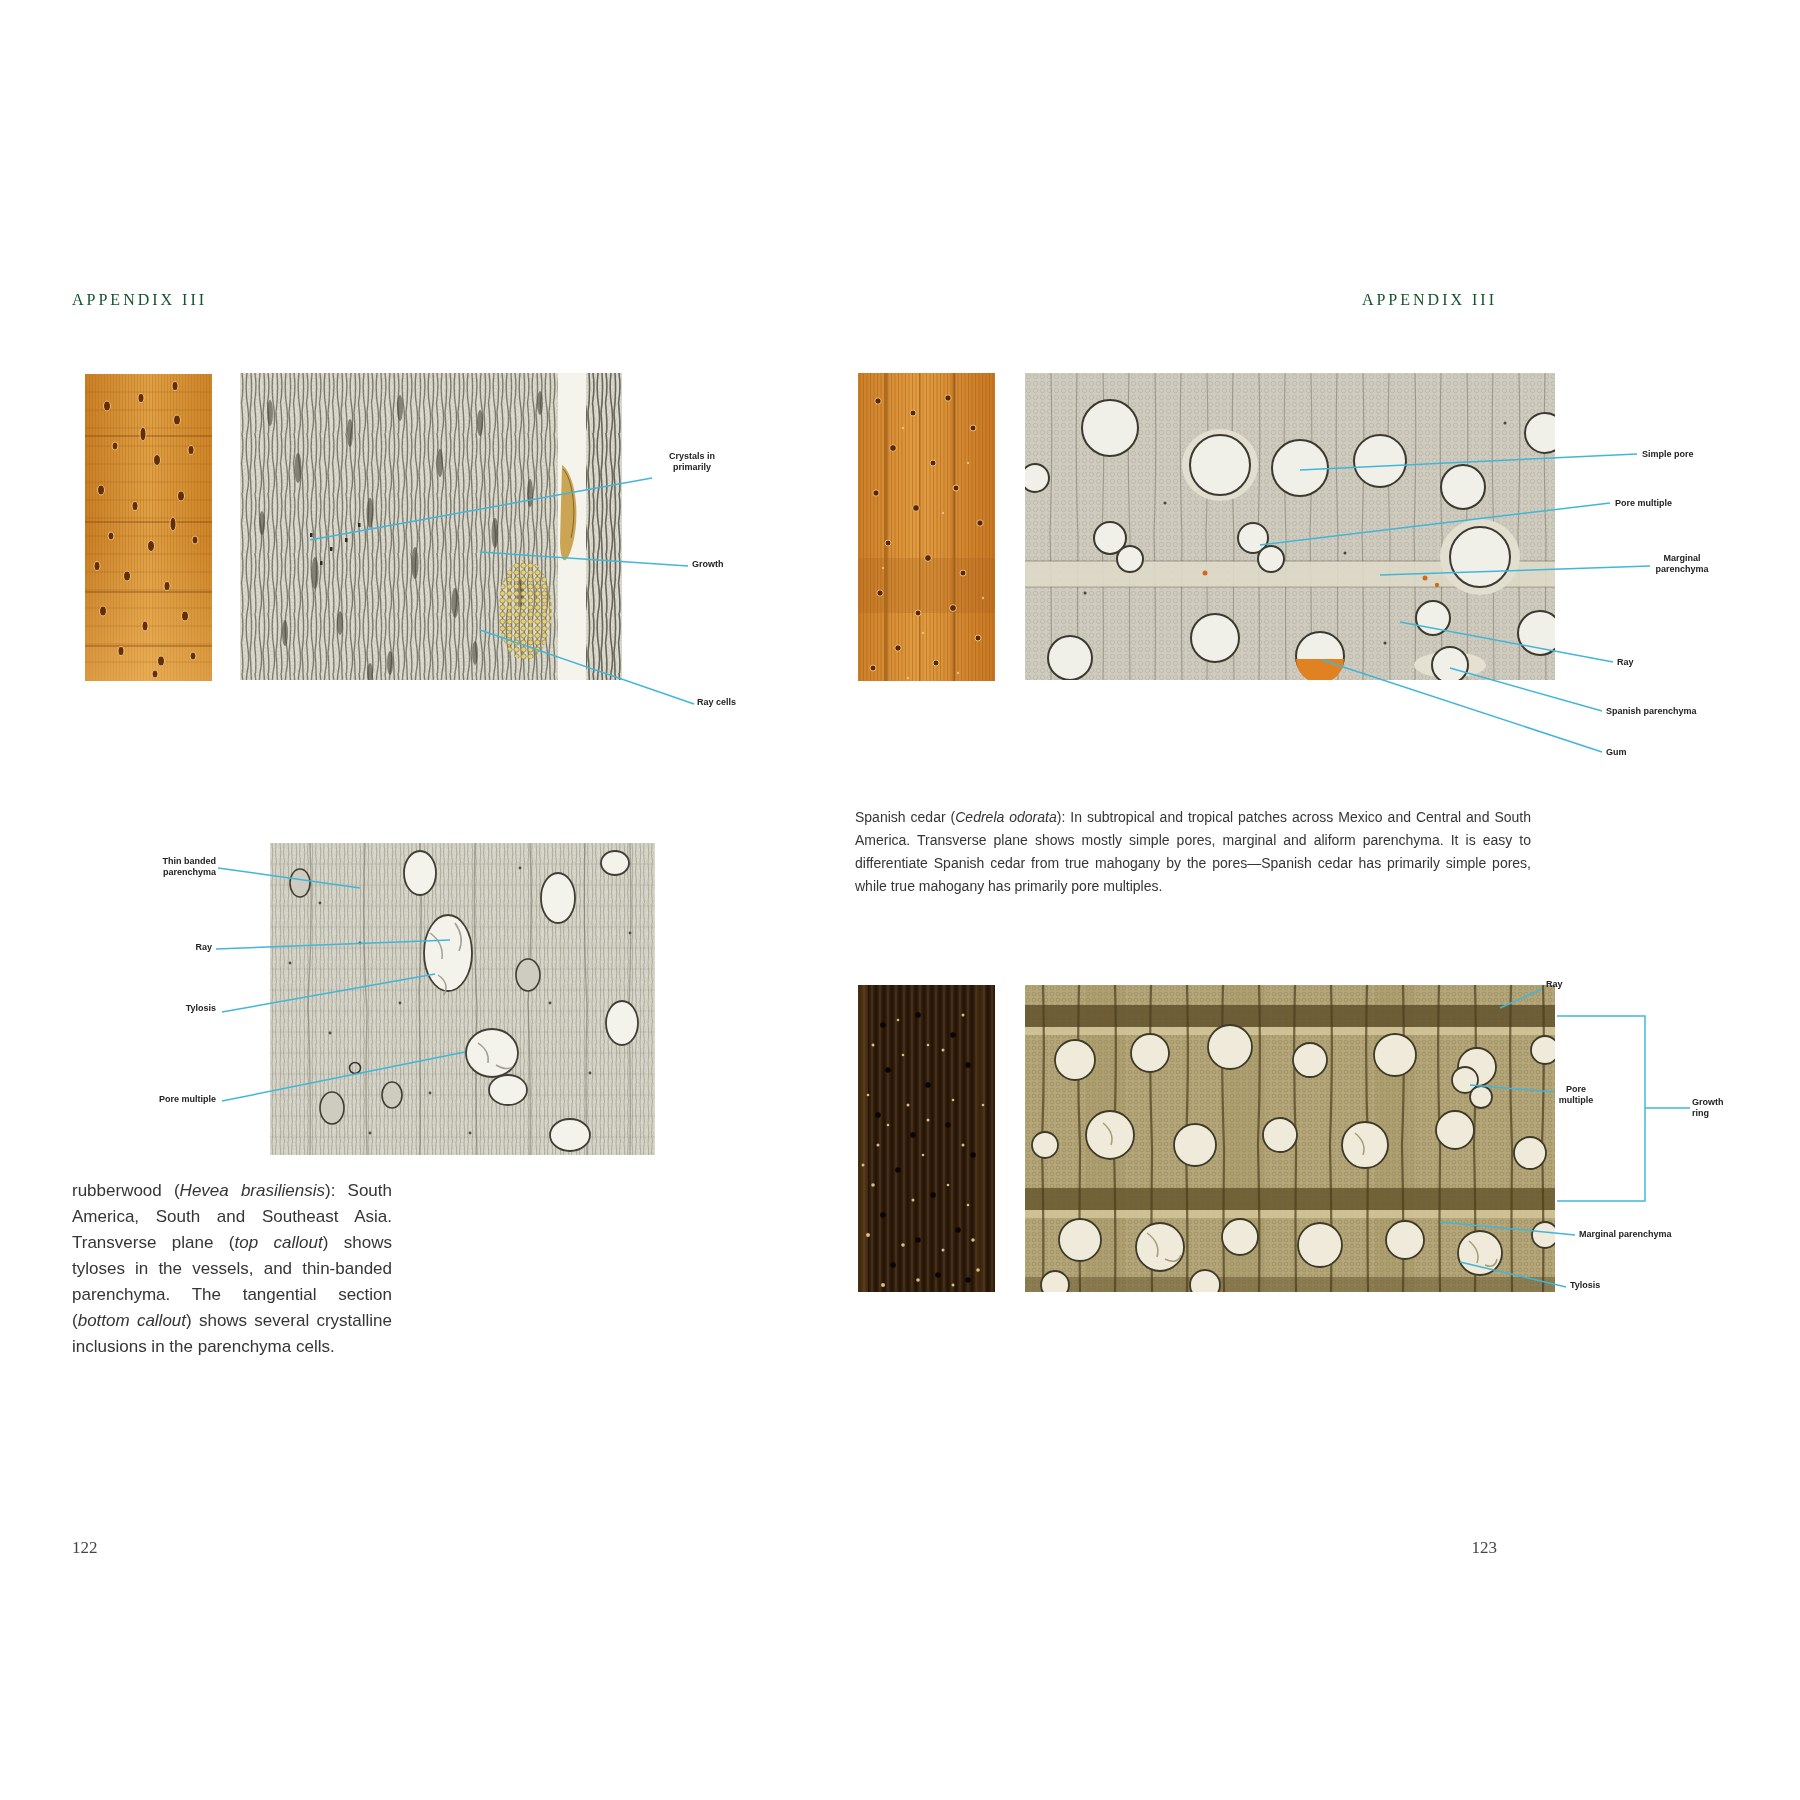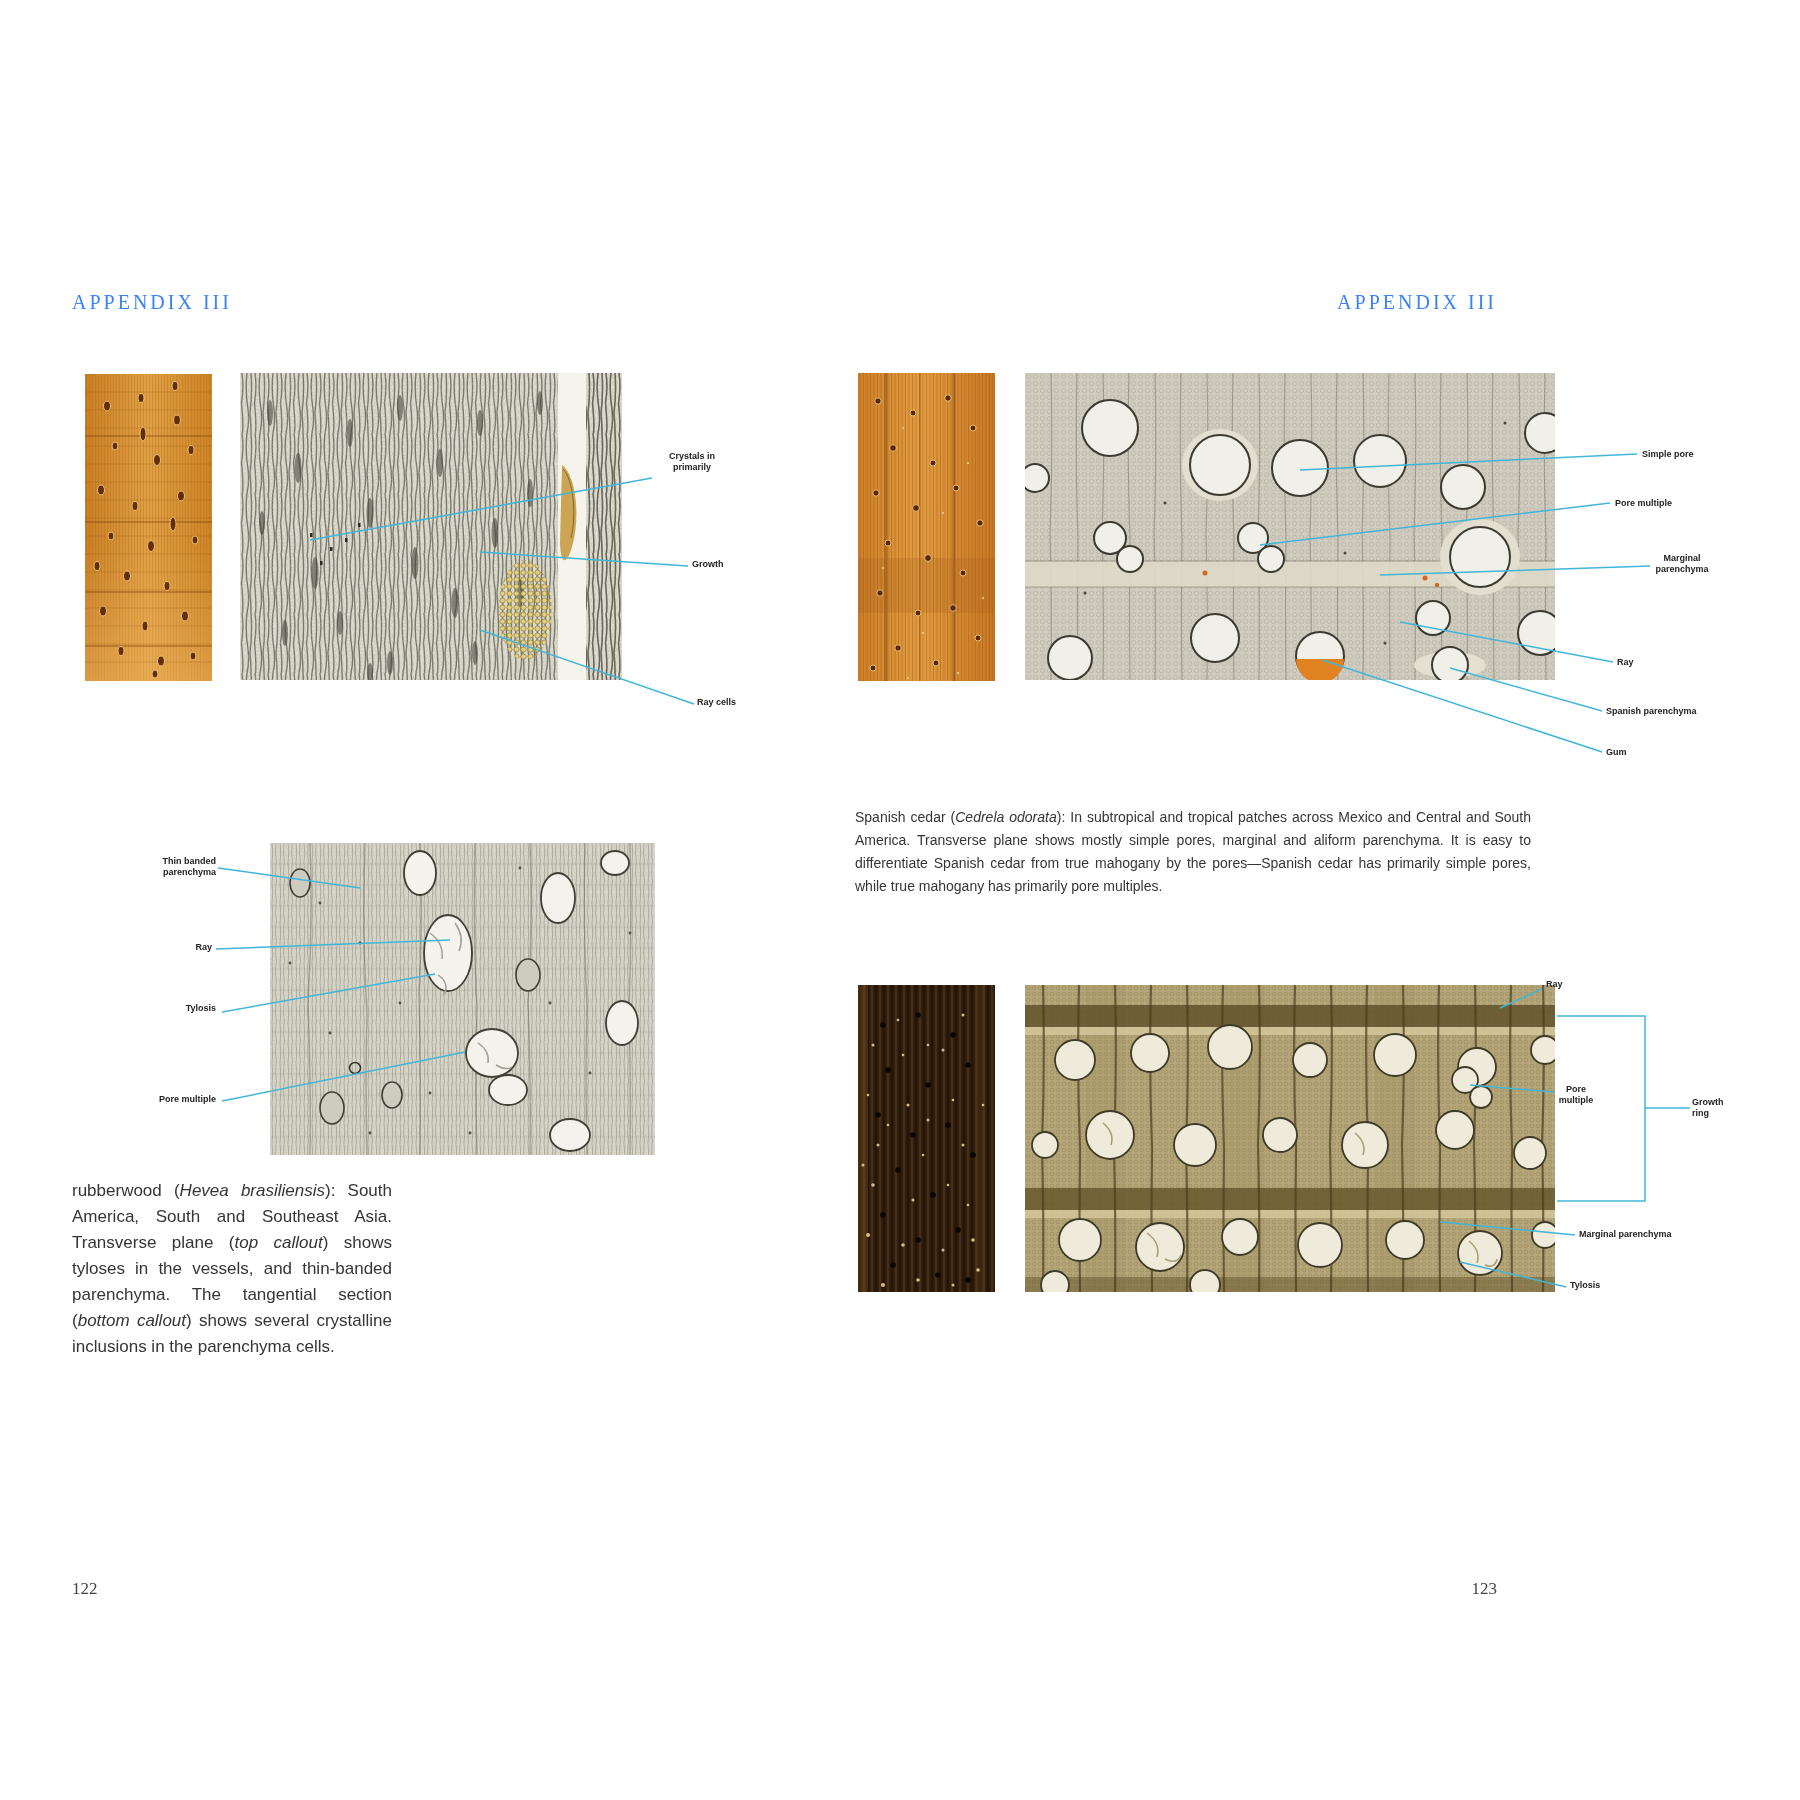--- a/index.html
+++ b/index.html
@@ -1,20 +1,20 @@
 <!DOCTYPE html>
 <html style="--callout-line: #41b6d9;"><head>
 <meta charset="utf-8">
 <style>
   html,body{margin:0;padding:0;background:#ffffff;}
   #book{position:relative;width:1800px;height:1800px;background:#ffffff;overflow:hidden;
         font-family:"Liberation Sans",sans-serif;}
-  .header{position:absolute;font-family:"Liberation Serif",serif;font-size:20px;
-          letter-spacing:3px;color:#3b82f6;z-index:4;}
-  .pagenum{position:absolute;font-family:"Liberation Serif",serif;font-size:17px;color:#454545;z-index:4;margin-top:41px;}
+  .header{position:absolute;font-family:"Liberation Serif",serif;font-size:16px;
+          letter-spacing:3px;color:#14532d;z-index:4;}
+  .pagenum{position:absolute;font-family:"Liberation Serif",serif;font-size:17px;color:#454545;z-index:4;}
   .img{position:absolute;overflow:hidden;z-index:1;}
   .img svg{display:block;width:100%;height:100%;}
   .callout{position:absolute;font-size:9px;font-weight:700;color:#232323;line-height:1.25;
            white-space:pre-line;z-index:3;}
   .caption{position:absolute;font-size:14px;line-height:24px;color:#353535;text-align:justify;z-index:3;}
   .caption i{font-style:italic;}
   #callout-lines{position:absolute;left:0;top:0;z-index:2;pointer-events:none;}
   #callout-lines line,#callout-lines path{stroke:var(--callout-line,#41b6d9);stroke-width:1.5;fill:none;}
 </style>
 </head>

